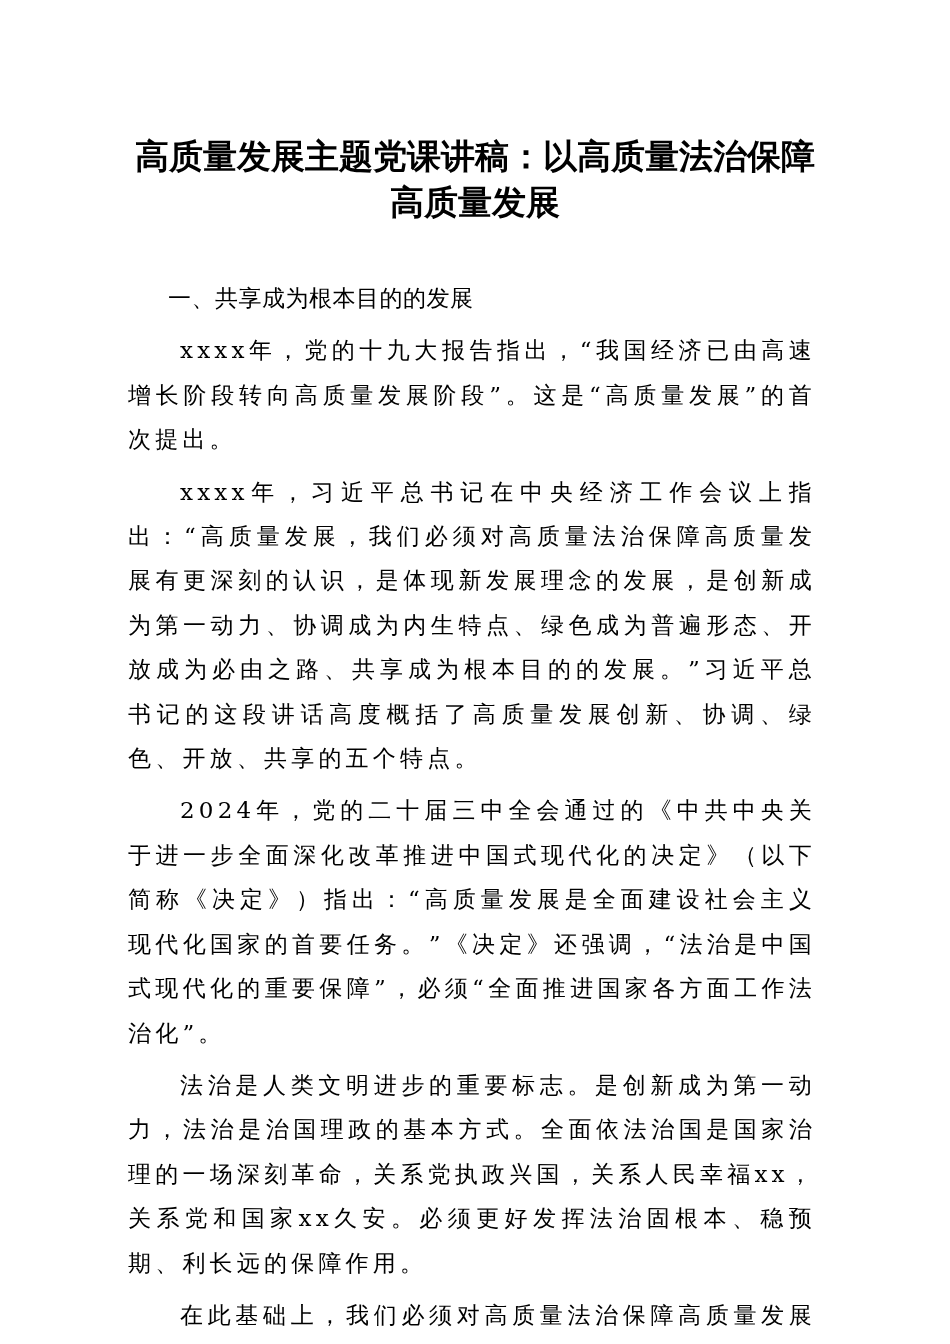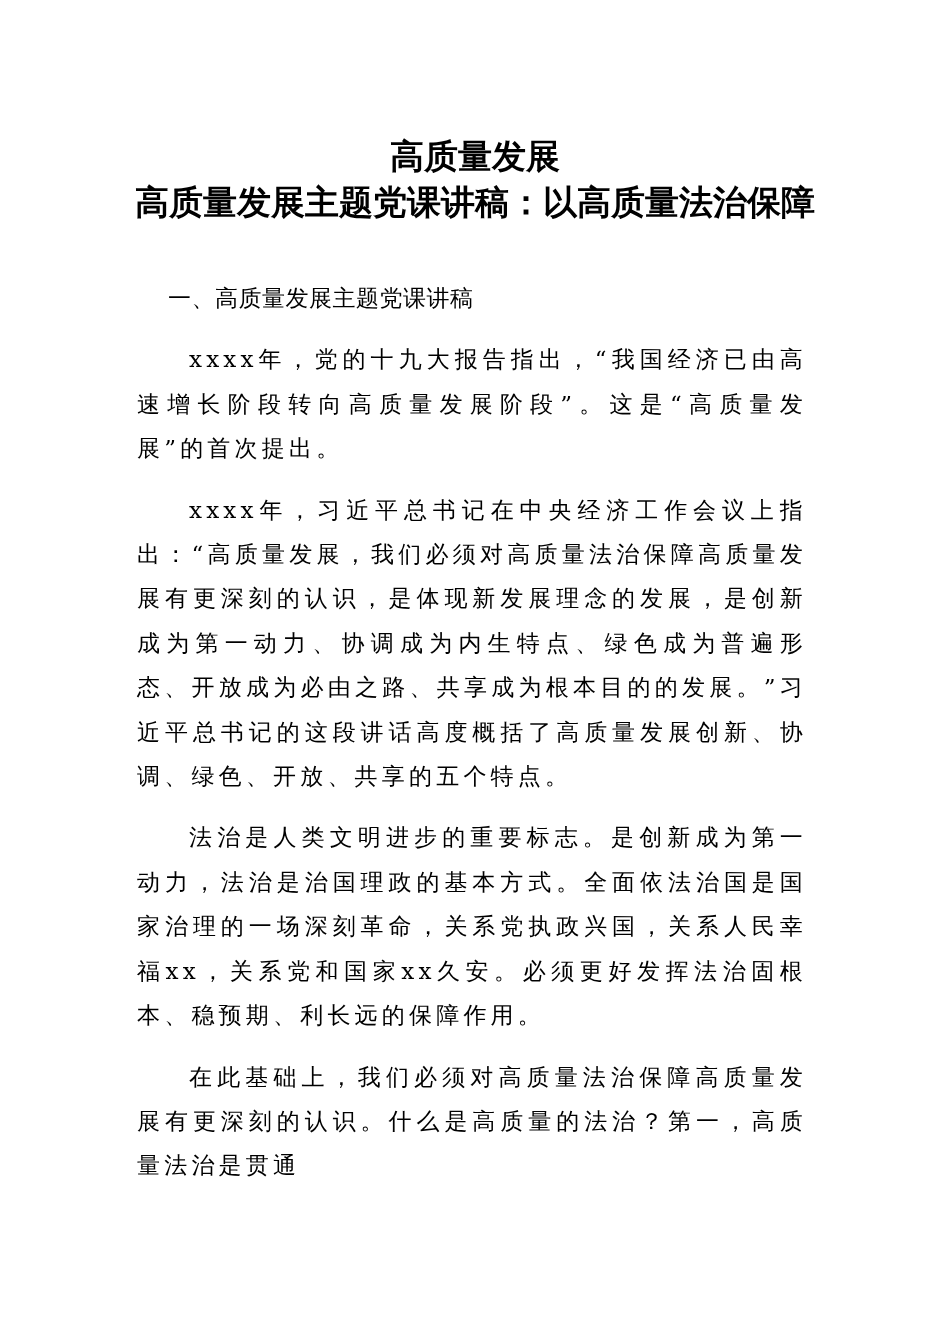--- a/index.html
+++ b/index.html
@@ -48,33 +48,34 @@
   }
   .heading {
     font-family: "DejaVu Sans", "Liberation Sans", sans-serif;
     font-size: 23px;
     letter-spacing: 0.5px;
     margin: 0;
     padding-left: 48px;
     font-weight: normal;
   }
   .para {
-    margin: 17px;
+    margin: 8px;
     text-indent: 52px;
   }
 </style>
 </head>
 <body>
 
 <div class="page">
   <h1 class="title">
+    <span>高质量发展主题党课讲稿：以高质量法治保障</span>
     <span>高质量发展</span>
-    <span>高质量发展主题党课讲稿：以高质量法治保障</span>
   </h1>
 
   <div class="content">
-    <h2 class="heading">一、高质量发展主题党课讲稿</h2>
+    <h2 class="heading">一、共享成为根本目的的发展</h2>
     <p class="para">xxxx年，党的十九大报告指出，“我国经济已由高速增长阶段转向高质量发展阶段”。这是“高质量发展”的首次提出。</p>
     <p class="para">xxxx年，习近平总书记在中央经济工作会议上指出：“高质量发展，我们必须对高质量法治保障高质量发展有更深刻的认识，是体现新发展理念的发展，是创新成为第一动力、协调成为内生特点、绿色成为普遍形态、开放成为必由之路、共享成为根本目的的发展。”习近平总书记的这段讲话高度概括了高质量发展创新、协调、绿色、开放、共享的五个特点。</p>
+    <p class="para">2024年，党的二十届三中全会通过的《中共中央关于进一步全面深化改革推进中国式现代化的决定》（以下简称《决定》）指出：“高质量发展是全面建设社会主义现代化国家的首要任务。”《决定》还强调，“法治是中国式现代化的重要保障”，必须“全面推进国家各方面工作法治化”。</p>
     <p class="para">法治是人类文明进步的重要标志。是创新成为第一动力，法治是治国理政的基本方式。全面依法治国是国家治理的一场深刻革命，关系党执政兴国，关系人民幸福xx，关系党和国家xx久安。必须更好发挥法治固根本、稳预期、利长远的保障作用。</p>
     <p class="para">在此基础上，我们必须对高质量法治保障高质量发展有更深刻的认识。什么是高质量的法治？第一，高质量法治是贯通</p>
   </div>
 </div>
 
 </body></html>

